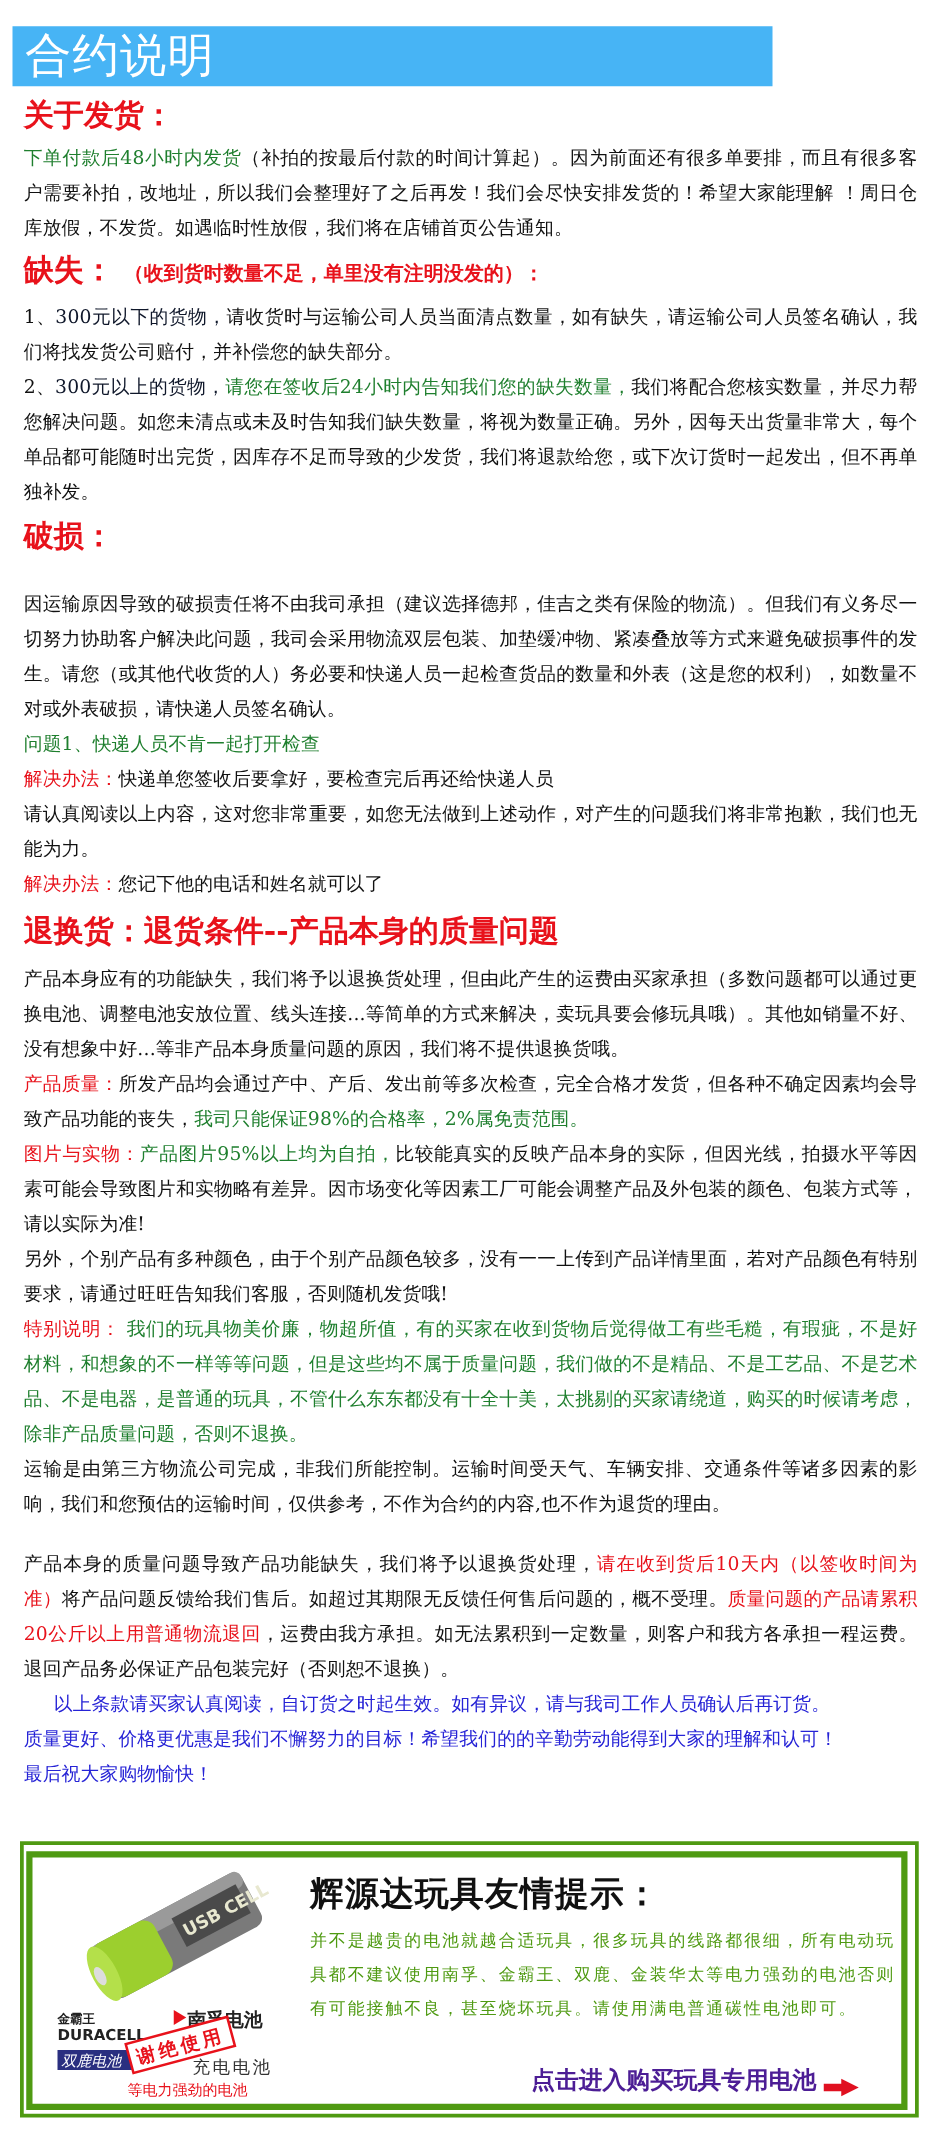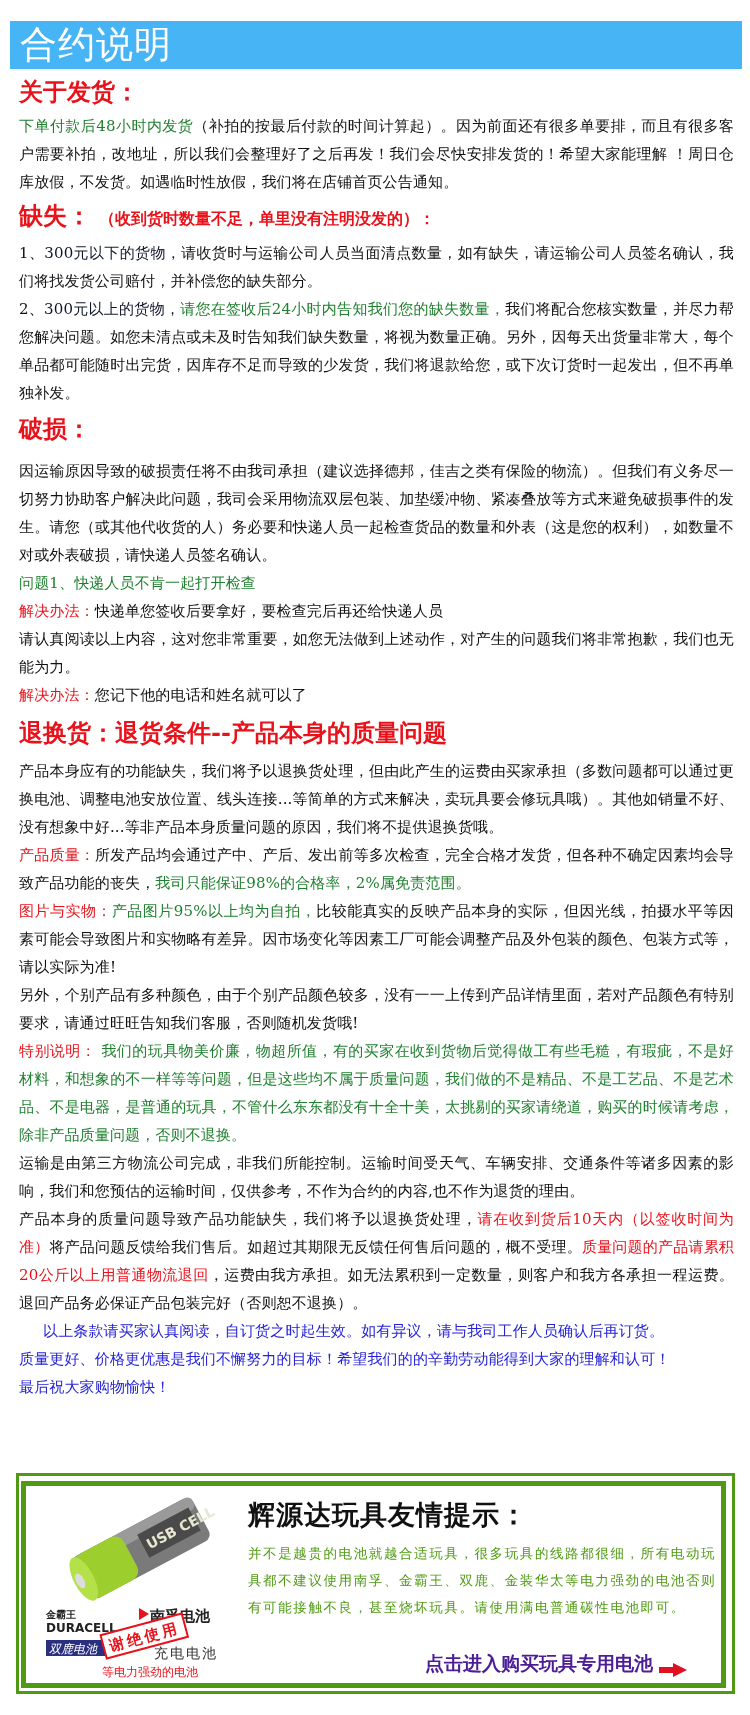--- a/index.html
+++ b/index.html
@@ -2,21 +2,21 @@
 <html><head>
 <meta charset="utf-8">
 <style>
   html, body { margin: 0; padding: 0; background: #ffffff; }
   body {
     width: 750px; height: 1715px; position: relative; overflow: hidden;
     font-family: "DejaVu Serif", "Liberation Serif", serif;
     color: #111111;
   }
   .title-bar {
-    position: absolute; left: 10px; top: 21px; width: 732px; height: 48px;
+    position: absolute; left: 10px; top: 21px; width: 608px; height: 48px;
     background: #47b4f5;
     text-decoration: underline;
   }
   .title-bar .title {
     position: absolute; left: 10px; top: 2px;
     font-family: "DejaVu Sans", "Liberation Sans", sans-serif;
     font-size: 37px; line-height: 44px; color: #ffffff; letter-spacing: 1px;
   }
   .content { position: absolute; left: 19px; top: 72px; width: 715px; }
   .h {
@@ -76,39 +76,39 @@
   </section>
 
   <section>
     <h2 class="h"><span>缺失：</span><span class="sub">（收到货时数量不足，单里没有注明没发的）：</span></h2>
     <p class="p"><span>1、</span><span class="blue">300元以下的货物，</span><span>请收货时与运输公司人员当面清点数量，如有缺失，请运输公司人员签名确认，我们将找发货公司赔付，并补偿您的缺失部分。</span></p>
     <p class="p"><span>2、</span><span class="blue">300元以上的货物，</span><span class="green">请您在签收后24小时内告知我们您的缺失数量，</span><span>我们将配合您核实数量，并尽力帮您解决问题。如您未清点或未及时告知我们缺失数量，将视为数量正确。另外，因每天出货量非常大，每个单品都可能随时出完货，因库存不足而导致的少发货，我们将退款给您，或下次订货时一起发出，但不再单独补发。</span></p>
   </section>
 
   <section style="margin-top:2px">
     <h2 class="h">破损：</h2>
-    <p class="p" style="margin-top:8px">因运输原因导致的破损责任将不由我司承担（建议选择德邦，佳吉之类有保险的物流）。但我们有义务尽一切努力协助客户解决此问题，我司会采用物流双层包装、加垫缓冲物、紧凑叠放等方式来避免破损事件的发生。请您（或其他代收货的人）务必要和快递人员一起检查货品的数量和外表（这是您的权利），如数量不对或外表破损，请快递人员签名确认。</p>
+    <p class="p" style="margin-top:20px">因运输原因导致的破损责任将不由我司承担（建议选择德邦，佳吉之类有保险的物流）。但我们有义务尽一切努力协助客户解决此问题，我司会采用物流双层包装、加垫缓冲物、紧凑叠放等方式来避免破损事件的发生。请您（或其他代收货的人）务必要和快递人员一起检查货品的数量和外表（这是您的权利），如数量不对或外表破损，请快递人员签名确认。</p>
     <p class="p green">问题1、快递人员不肯一起打开检查</p>
     <p class="p"><span class="red">解决办法：</span><span>快递单您签收后要拿好，要检查完后再还给快递人员</span></p>
     <p class="p">请认真阅读以上内容，这对您非常重要，如您无法做到上述动作，对产生的问题我们将非常抱歉，我们也无能为力。</p>
     <p class="p"><span class="red">解决办法：</span><span>您记下他的电话和姓名就可以了</span></p>
   </section>
 
   <section style="margin-top:4px">
     <h2 class="h">退换货：退货条件--产品本身的质量问题</h2>
     <p class="p" style="margin-top:4px">产品本身应有的功能缺失，我们将予以退换货处理，但由此产生的运费由买家承担（多数问题都可以通过更换电池、调整电池安放位置、线头连接...等简单的方式来解决，卖玩具要会修玩具哦）。其他如销量不好、没有想象中好...等非产品本身质量问题的原因，我们将不提供退换货哦。</p>
     <p class="p"><span class="red">产品质量：</span><span>所发产品均会通过产中、产后、发出前等多次检查，完全合格才发货，但各种不确定因素均会导致产品功能的丧失，</span><span class="green">我司只能保证98%的合格率，2%属免责范围。</span></p>
     <p class="p"><span class="red">图片与实物：</span><span class="green">产品图片95%以上均为自拍，</span><span>比较能真实的反映产品本身的实际，但因光线，拍摄水平等因素可能会导致图片和实物略有差异。因市场变化等因素工厂可能会调整产品及外包装的颜色、包装方式等，请以实际为准!</span></p>
     <p class="p">另外，个别产品有多种颜色，由于个别产品颜色较多，没有一一上传到产品详情里面，若对产品颜色有特别要求，请通过旺旺告知我们客服，否则随机发货哦!</p>
     <p class="p"><span class="red">特别说明：</span><span class="green"> 我们的玩具物美价廉，物超所值，有的买家在收到货物后觉得做工有些毛糙，有瑕疵，不是好材料，和想象的不一样等等问题，但是这些均不属于质量问题，我们做的不是精品、不是工艺品、不是艺术品、不是电器，是普通的玩具，不管什么东东都没有十全十美，太挑剔的买家请绕道，购买的时候请考虑，除非产品质量问题，否则不退换。</span></p>
     <p class="p">运输是由第三方物流公司完成，非我们所能控制。运输时间受天气、车辆安排、交通条件等诸多因素的影响，我们和您预估的运输时间，仅供参考，不作为合约的内容,也不作为退货的理由。</p>
   </section>
 
   <section>
-    <p class="p" style="margin-top:0"><span>产品本身的质量问题导致产品功能缺失，我们将予以退换货处理，</span><span class="red">请在收到货后10天内（以签收时间为准）</span><span>将产品问题反馈给我们售后。如超过其期限无反馈任何售后问题的，概不受理。</span><span class="red">质量问题的产品请累积20公斤以上用普通物流退回</span><span>，运费由我方承担。如无法累积到一定数量，则客户和我方各承担一程运费。退回产品务必保证产品包装完好（否则恕不退换）。</span></p>
+    <p class="p" style="margin-top:20px"><span>产品本身的质量问题导致产品功能缺失，我们将予以退换货处理，</span><span class="red">请在收到货后10天内（以签收时间为准）</span><span>将产品问题反馈给我们售后。如超过其期限无反馈任何售后问题的，概不受理。</span><span class="red">质量问题的产品请累积20公斤以上用普通物流退回</span><span>，运费由我方承担。如无法累积到一定数量，则客户和我方各承担一程运费。退回产品务必保证产品包装完好（否则恕不退换）。</span></p>
   </section>
 
   <section>
     <p class="p closing indent">以上条款请买家认真阅读，自订货之时起生效。如有异议，请与我司工作人员确认后再订货。</p>
     <p class="p closing">质量更好、价格更优惠是我们不懈努力的目标！希望我们的的辛勤劳动能得到大家的理解和认可！</p>
     <p class="p closing">最后祝大家购物愉快！</p>
   </section>
 </div>
 
 <div class="tip-frame"></div>

